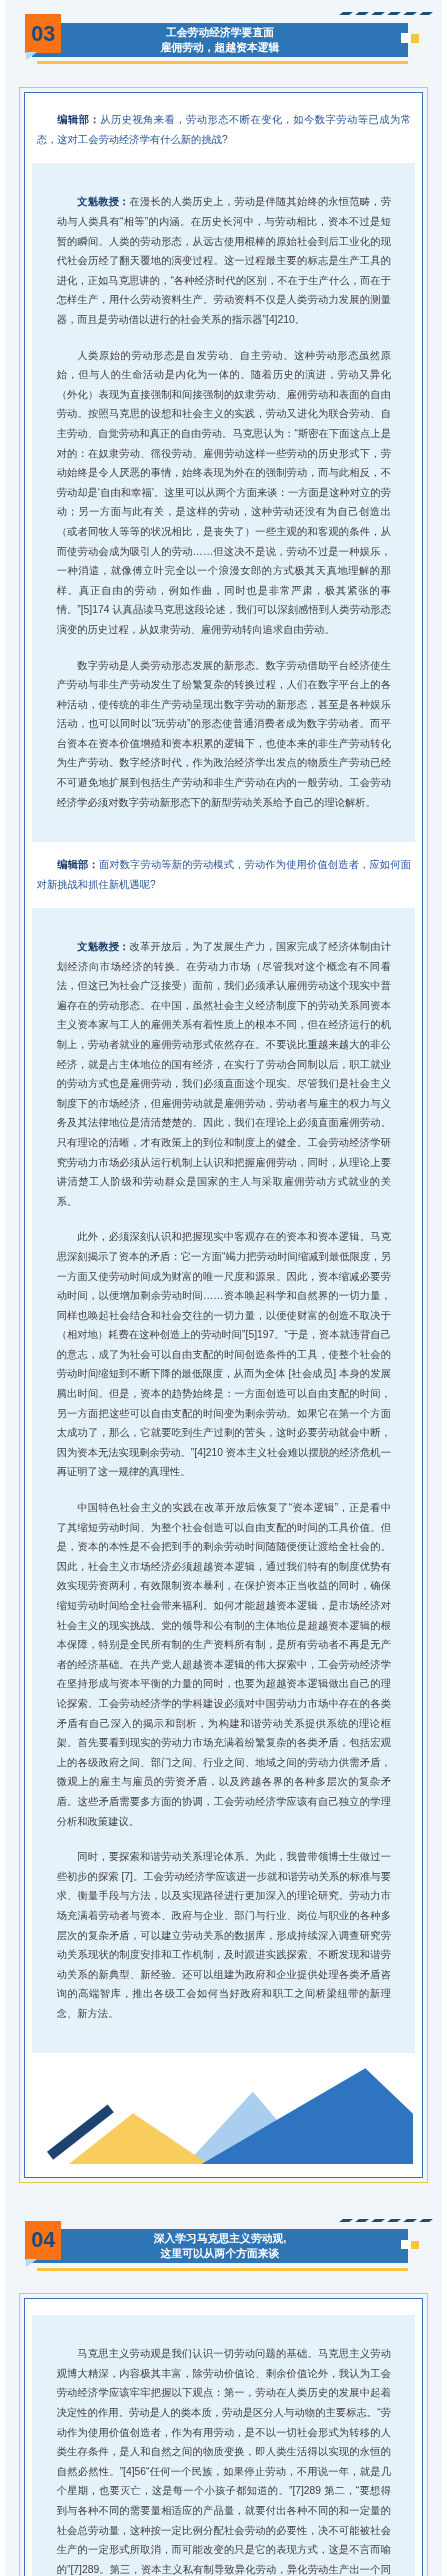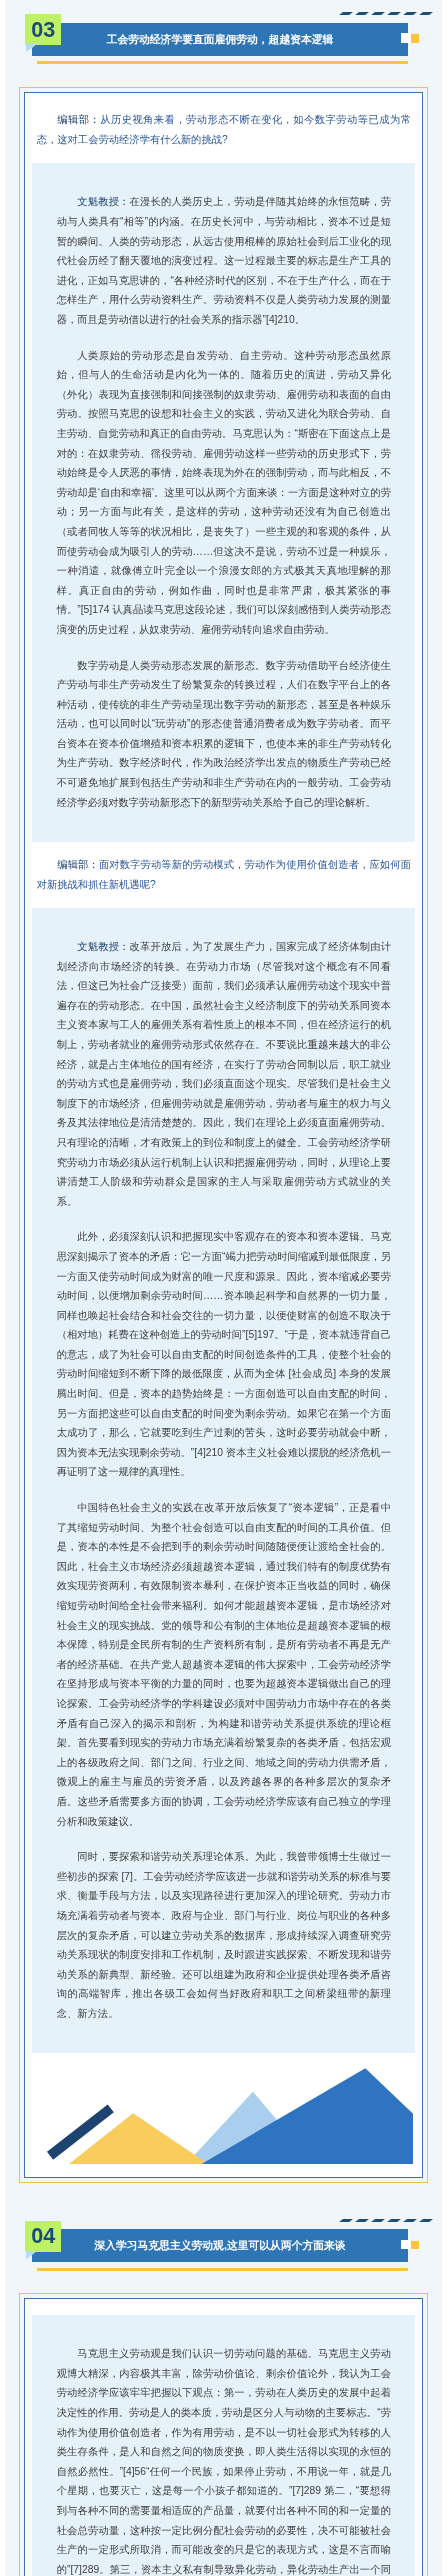--- a/index.html
+++ b/index.html
@@ -11,47 +11,47 @@
   }
   .page {
     margin:0 5.2px; background:#f1f6fa; padding:6.2px 0 19.6px;
   }
   
   .sec-header { position:relative; height:61px; margin-bottom:19.6px; }
   .slashes { position:absolute; top:6.2px; left:330px; display:flex; }
   .slashes i { display:block; width:10.3px; height:3.1px; background:#1f4e79; transform:skewX(-52deg); margin-left:5.7px; }
   .banner {
     position:absolute; left:27px; right:34px; top:16.5px; min-height:33px;
-    background:#2e75b6; color:#ffffff; display:flex; 
+    background:#2e75b6; color:#ffffff; display:flex; flex-direction:column;
     justify-content:center; align-items:center; text-align:center;
     font-weight:bold; font-size:10.8px; line-height:15px; padding:2.1px 0;
   }
   .gold-rule { position:absolute; left:32px; right:34px; top:55px; height:3.1px; background:#fcc33c; }
   .badge {
-    position:absolute; left:20px; top:8.2px; width:36px; height:31px;
-    background:#bef264; color:#1b4a7e; font-weight:bold; font-size:21.6px;
+    position:absolute; left:20px; top:8.2px; width:36px; height:39px;
+    background:#f97316; color:#1b4a7e; font-weight:bold; font-size:21.6px;
     display:flex; align-items:center; justify-content:center; z-index:2;
   }
   .badge::after {
     content:""; position:absolute; left:1px; bottom:-6.7px;
     border-left:6.2px solid #b3dcf6; border-top:4.1px solid #b3dcf6;
     border-right:5.2px solid transparent; border-bottom:4.1px solid transparent;
   }
   .sq-white { position:absolute; top:27px; right:31px; width:10.3px; height:9.8px; background:#ffffff; z-index:2; }
   .sq-gold  { position:absolute; top:28px; right:23px; width:8.8px; height:8.8px; background:#fcc33c; z-index:1; }
   
   .card {
     margin:0 13.4px 30px 14px; border:1px solid #f0c04a; padding:4.1px; background:transparent;
   }
   .card-inner { border:1px solid #3f6fb5; background:#ffffff; padding:15.5px 6.2px 11.3px; }
   .question {
     color:#2b579a; font-size:10.3px; line-height:19.6px; text-align:justify;
     margin:2.1px 5.2px 13.4px; text-indent:2em;
   }
-  .q-label, .a-label { font-weight:normal; color:#1d3f6e; }
+  .q-label, .a-label { font-weight:bold; color:#1d3f6e; }
   .answer {
     background:#e6f2fa; padding:13.4px 8.2px; margin:0 1px 13.4px;
     color:#3d3d3d; font-size:10.3px; line-height:19.6px; text-align:justify;
   }
   .answer p { text-indent:2em; margin:16px; }
   
   .mountain { position:relative; height:98px; margin:3.1px 3.1px 1px; background:#ffffff; overflow:hidden; }
   .m-slash { position:absolute; left:7.2px; bottom:27px; width:77px; height:10.3px; background:#1d4370; transform:rotate(-38deg); }
   .m-tri { position:absolute; bottom:0; }
   .m-yellow { left:9%;  width:37%; height:52%; background:#f9cd5d; clip-path:polygon(46% 0,0 100%,100% 100%); z-index:2; }

